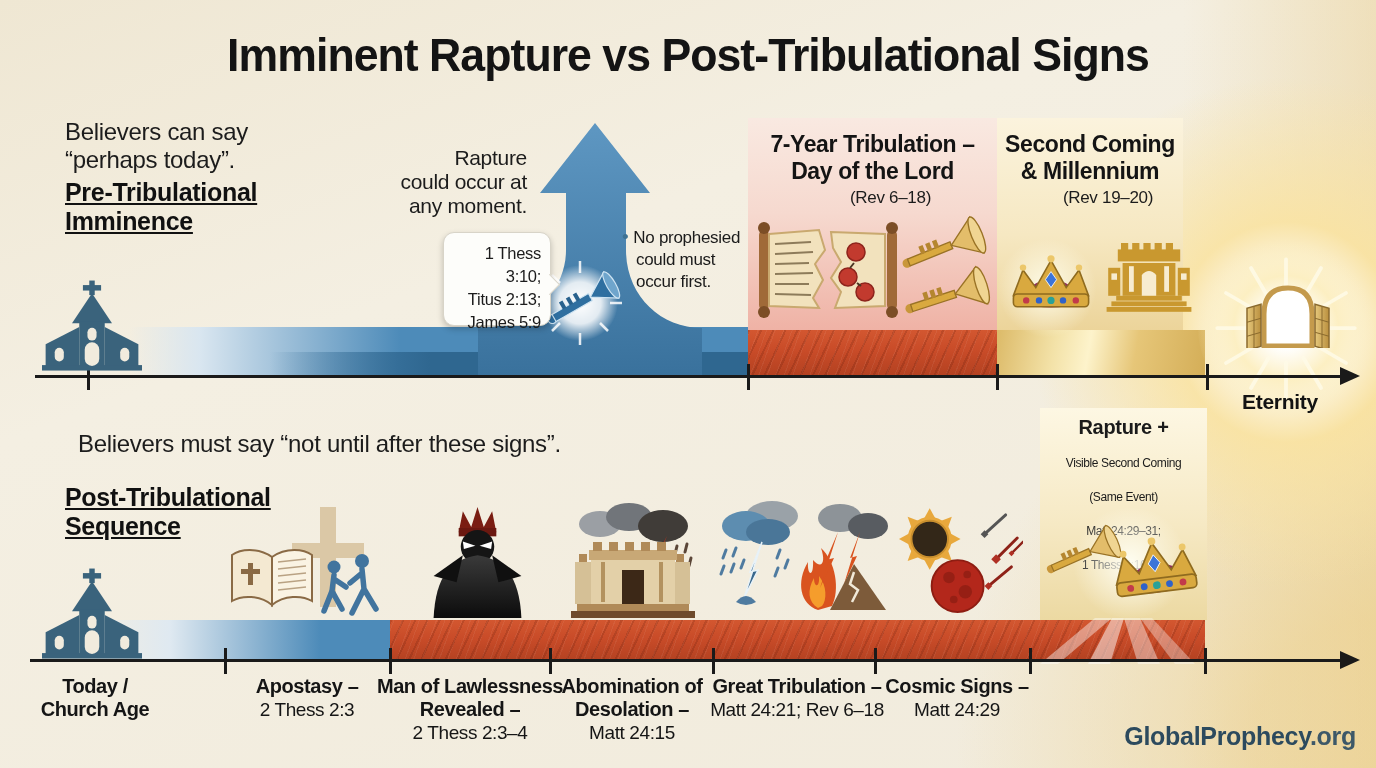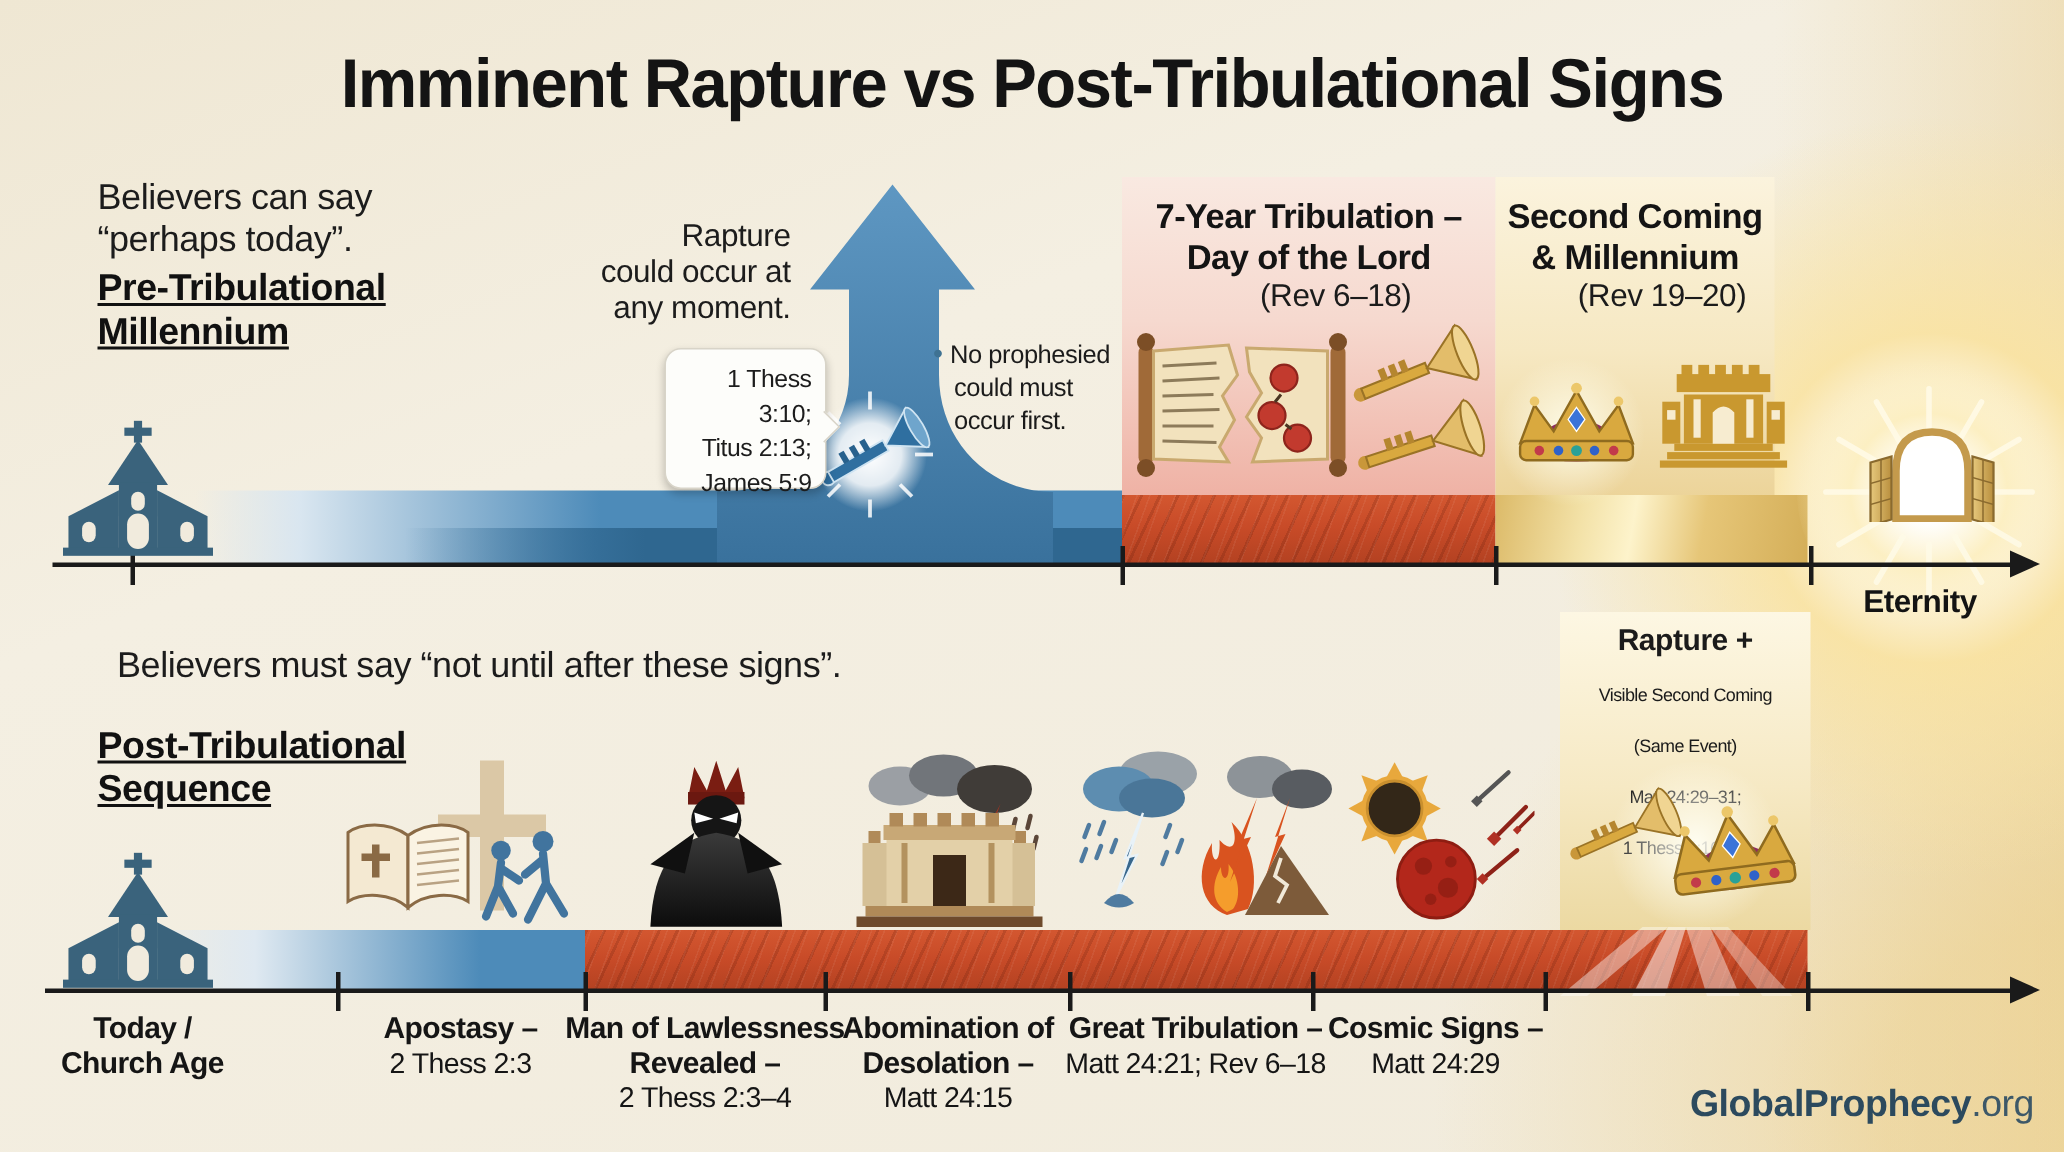--- a/index.html
+++ b/index.html
@@ -32,21 +32,21 @@
     background:
       repeating-linear-gradient(115deg, rgba(70,14,3,.16) 0 2px, rgba(0,0,0,0) 2px 11px),
       repeating-linear-gradient(-70deg, rgba(255,255,255,.06) 0 1px, rgba(0,0,0,0) 1px 8px);}
   .goldband{background:linear-gradient(100deg,#dcba68 0%,#f3e2a8 28%,#fdf3cb 44%,#e6c678 66%,#d4ae58 100%);}
 
   .panel-pink{left:748px;top:118px;width:249px;height:212px;
     background:linear-gradient(180deg,#f9e9e1 0%,#f6d9cf 45%,#efb2a5 100%);}
   .panel-gold{left:997px;top:118px;width:186px;height:212px;
     background:linear-gradient(180deg,#fbf3dd 0%,#f6e8c2 55%,#ecd49a 100%);}
   .panel-head{font-size:23px;line-height:27px;font-weight:bold;letter-spacing:-.4px;color:#141414;}
-  .panel-ref{font-size:21px;line-height:25px;letter-spacing:-.3px;color:#1b1b1b;padding-left:36px;}
+  .panel-ref{font-size:17px;line-height:25px;letter-spacing:-.3px;color:#1b1b1b;padding-left:36px;}
 
   .axis{background:#1a1a1a;height:3px;}
   .tick{background:#1a1a1a;width:3px;height:26px;}
   .arrowhead{width:0;height:0;border-top:9px solid transparent;border-bottom:9px solid transparent;
     border-left:20px solid #1a1a1a;}
 
   .note{font-size:21px;line-height:24px;letter-spacing:-.3px;color:#1c1c1c;}
   .bubble{left:443px;top:232px;width:106px;height:92px;background:#fdfdfa;border:1px solid #d8d4c8;
     border-radius:11px;box-shadow:0 3px 6px rgba(0,0,0,.22);}
   .bubble-tail{position:absolute;right:-7px;top:44px;width:14px;height:14px;background:#fdfdfa;
@@ -63,21 +63,21 @@
     background:linear-gradient(180deg,#fdf7e3 0%,#f6e9c4 55%,#ecd9a2 100%);}
   .rapture-panel .l1{font-size:20px;font-weight:bold;line-height:25px;letter-spacing:-.3px;}
   .rapture-panel .l2{font-size:12px;line-height:22px;letter-spacing:-.4px;margin-top:12px;}
 
   .evt{top:675px;font-size:20px;line-height:23px;letter-spacing:-.4px;color:#151515;text-align:center;}
   .evt .bl{font-weight:bold;}
   .evt .rf{font-weight:normal;font-size:19px;}
 
   .brand{left:1040px;top:722px;width:316px;text-align:right;font-size:25px;letter-spacing:-.3px;color:#2c4a5e;}
   .brand .bold{font-weight:bold;}
-  .brand .suf{font-weight:normal;color:#3d5868;}
+  .brand .suf{font-weight:bold;color:#3d5868;}
 
   .band-bottom-blue{left:85px;top:620px;width:305px;height:42px;
     background:linear-gradient(to right, rgba(244,239,226,0) 0, #dfe9f1 85px, #4d8bb9 235px, #4d8bb9 100%);}
 </style>
 </head>
 <body>
 
 <div id="canvas">
 
   <svg width="0" height="0" style="position:absolute">
@@ -170,21 +170,21 @@
   </svg>
 
   <div class="abs title tc">Imminent Rapture vs Post-Tribulational Signs</div>
 
   <div class="abs intro" style="left:65px;top:118px;width:320px;">
     <div>Believers can say</div>
     <div>“perhaps today”.</div>
   </div>
   <div class="abs blockhead" style="left:65px;top:178px;width:320px;">
     <div>Pre-Tribulational</div>
-    <div>Millennium</div>
+    <div>Imminence</div>
   </div>
 
   <div class="abs band-top"></div>
   <div class="abs band-top-dark"></div>
   <div class="abs grunge" style="left:748px;top:330px;width:249px;height:47px;"></div>
   <div class="abs goldband" style="left:997px;top:330px;width:208px;height:47px;"></div>
 
   <div class="abs panel-pink">
     <div class="panel-head tc" style="margin-top:13px;">
       <div>7-Year Tribulation –</div>

